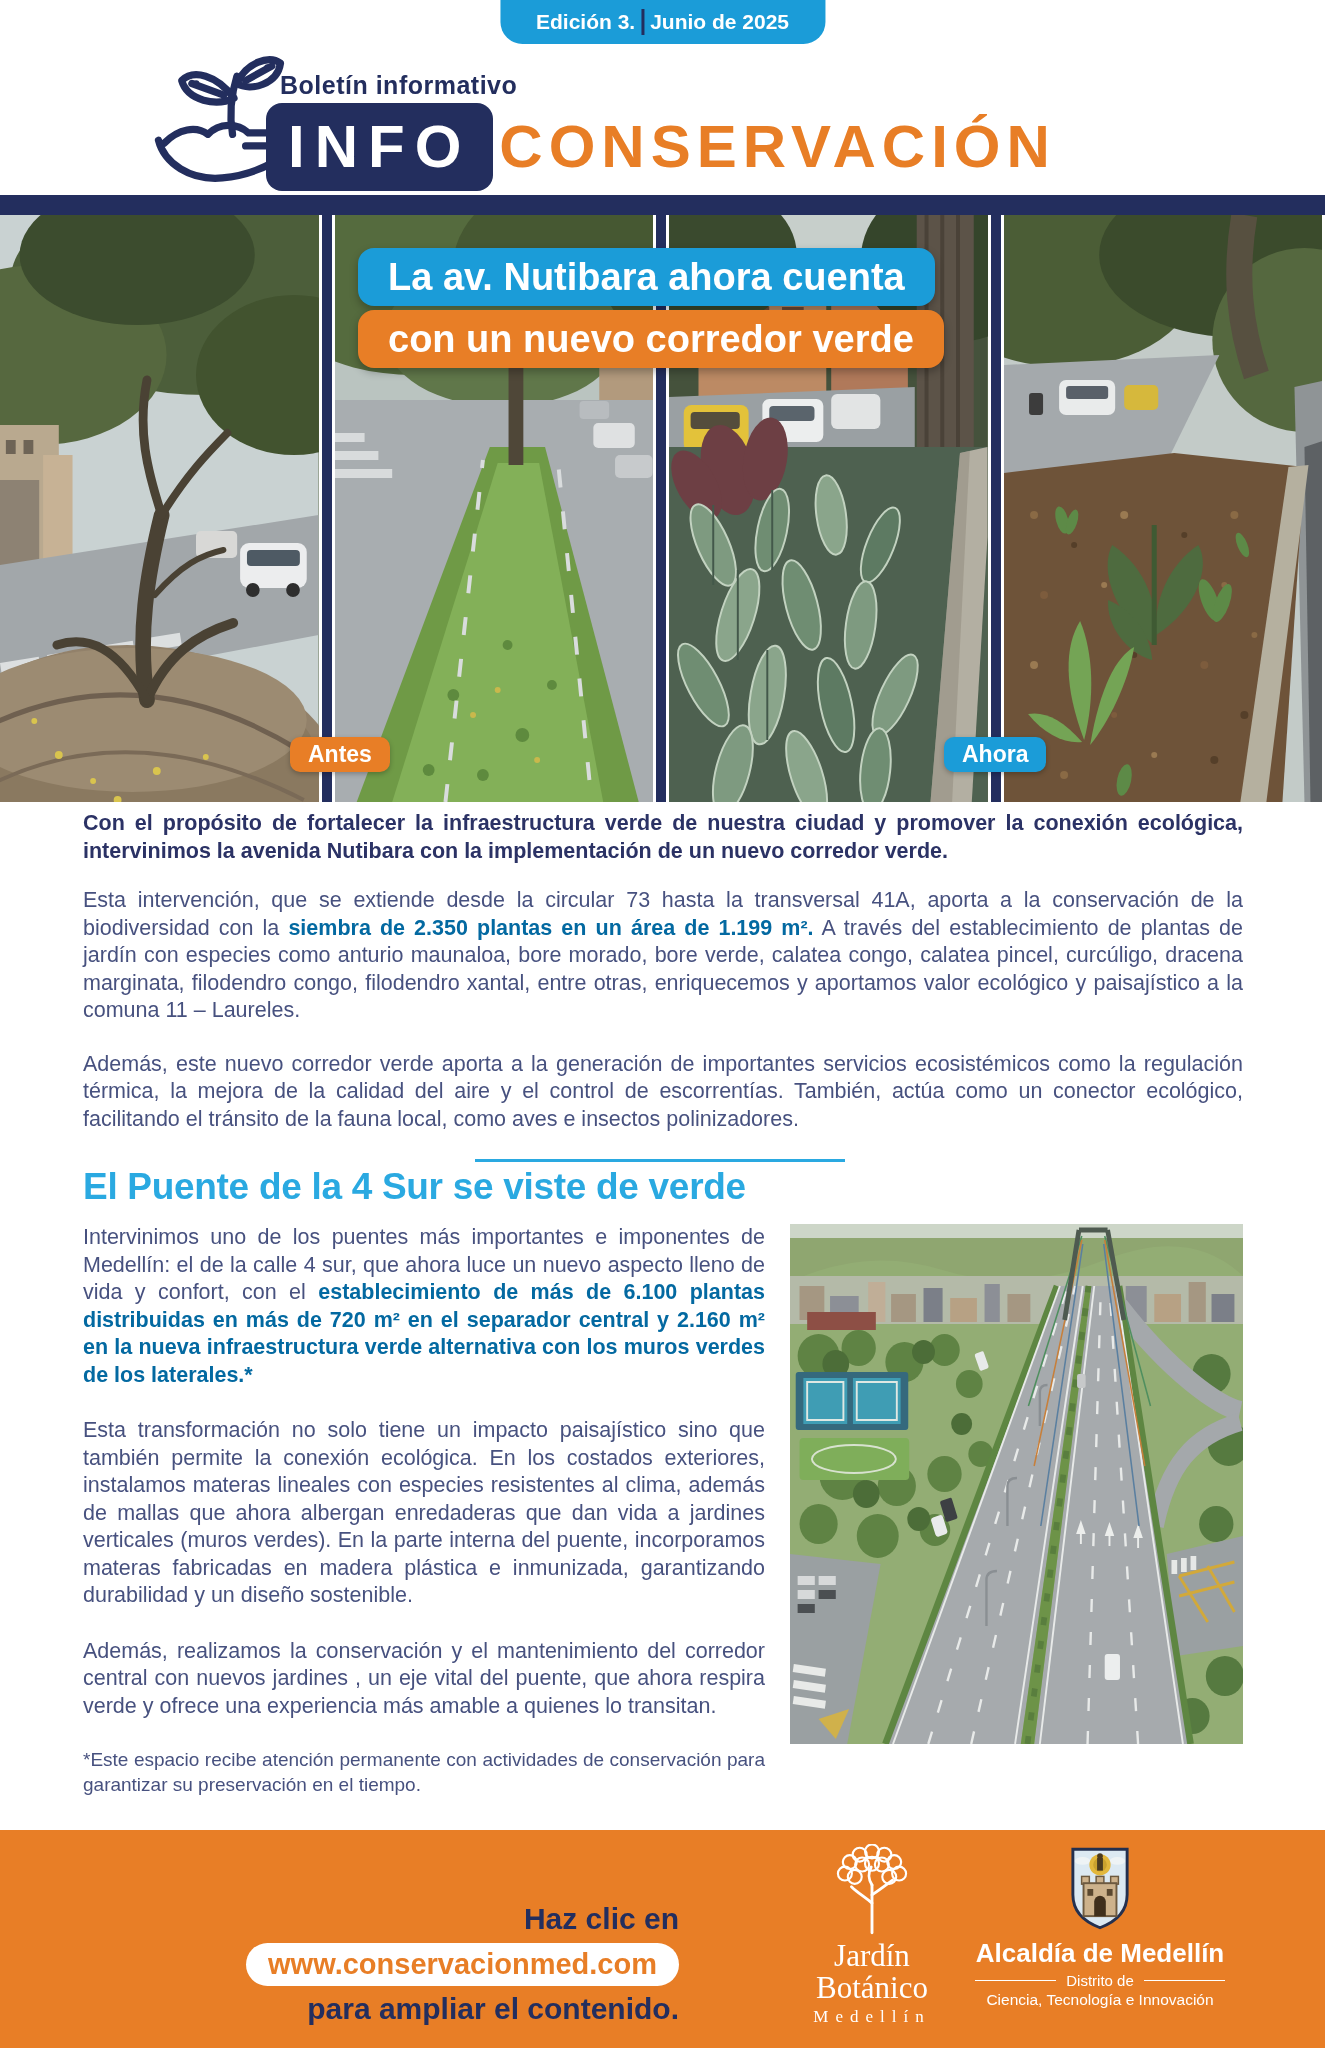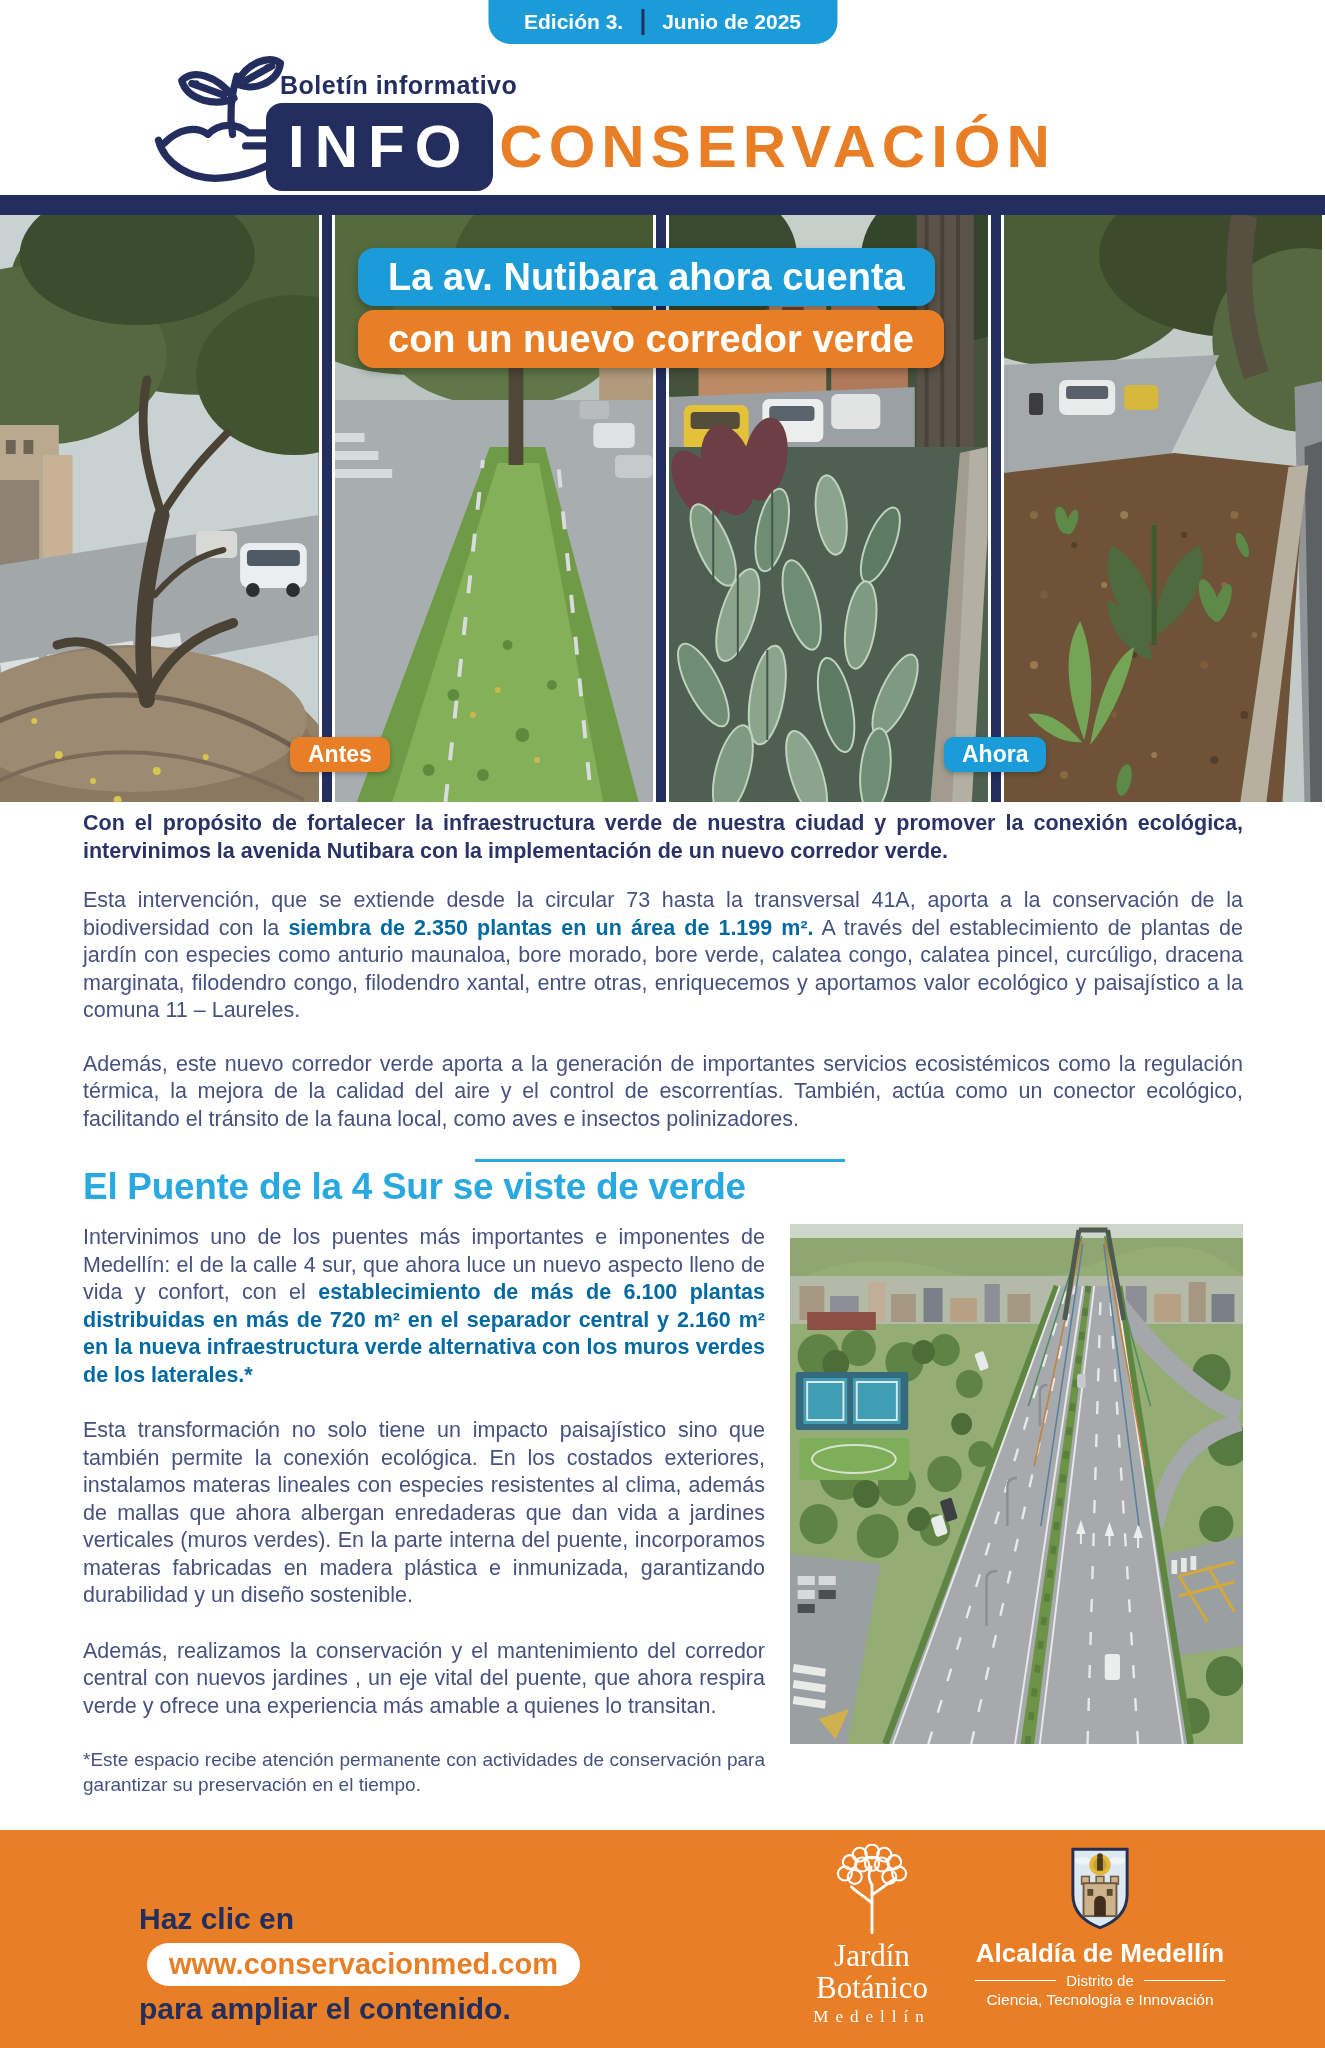--- a/index.html
+++ b/index.html
@@ -2,21 +2,21 @@
 <html><head>
 <meta charset="utf-8">
 <style>
   html,body{margin:0;padding:0;background:#e8e8e8;}
   .page{position:relative;width:1325px;height:2048px;background:#ffffff;overflow:hidden;
         font-family:"Liberation Sans", sans-serif;margin:0 auto;}
 
   
   .edition-badge{position:absolute;top:0;left:50%;transform:translateX(-50%);
     height:44px;padding:0 36px;background:#1b9cd8;border-radius:0 0 22px 22px;
-    display:flex;align-items:center;gap:18px;color:#fff;font-weight:bold;font-size:21px;}
+    display:flex;align-items:center;gap:6px;color:#fff;font-weight:bold;font-size:21px;}
   .edition-badge .sep{width:3px;height:26px;background:#232e5e;}
 
   
   .masthead{position:absolute;top:45px;left:0;right:0;height:150px;}
   .hand-logo{position:absolute;left:122px;top:8px;width:208px;height:138px;}
   .kicker{position:absolute;left:280px;top:26px;font-size:25px;font-weight:bold;color:#232e5e;letter-spacing:.5px;}
   .brand{position:absolute;left:266px;top:58px;display:flex;align-items:stretch;}
   .brand .info-box{background:#232e5e;color:#fff;border-radius:16px;padding:0 22px;
     font-size:60px;font-weight:800;letter-spacing:10px;line-height:88px;height:88px;}
   .brand .conserv{color:#e87e26;font-size:60px;font-weight:800;letter-spacing:6px;line-height:88px;margin-left:6px;white-space:nowrap;}
@@ -50,21 +50,21 @@
 
   .two-col{display:flex;column-gap:25px;}
   .col-text{width:682px;}
   .col-text .body-p{margin-bottom:28px;}
   .footnote{margin:6px 0 0 0;font-size:19px;line-height:1.3;color:#47517f;text-align:justify;}
   .col-photo{width:453px;height:520px;overflow:hidden;background:#93ad74;}
   .col-photo svg{display:block;width:100%;height:100%;}
 
   
   .footer{position:absolute;top:1830px;left:0;width:1325px;height:218px;background:#e87e26;}
-  .cta{position:absolute;left:139px;top:66px;width:540px;text-align:left;color:#232e5e;font-weight:bold;font-size:30px;line-height:1.5;}
+  .cta{position:absolute;left:139px;top:66px;width:540px;text-align:right;color:#232e5e;font-weight:bold;font-size:30px;line-height:1.5;}
   .cta .url-pill{display:inline-block;background:#fff;color:#e87e26;border-radius:28px;
     padding:2px 22px;font-weight:bold;font-size:29px;line-height:1.35;margin-left:8px;}
   .logo-jardin{position:absolute;left:772px;top:14px;width:200px;text-align:center;color:#fff;}
   .logo-jardin svg{width:104px;height:92px;}
   .logo-jardin .j1,.logo-jardin .j2{font-family:"Liberation Serif", serif;font-size:31px;line-height:1.02;}
   .logo-jardin .j3{font-family:"Liberation Serif", serif;font-size:17px;letter-spacing:7px;margin-top:4px;}
   .logo-alcaldia{position:absolute;left:975px;top:16px;width:250px;text-align:center;color:#fff;}
   .logo-alcaldia svg{width:62px;height:86px;}
   .logo-alcaldia .a1{font-size:26px;font-weight:bold;margin-top:2px;}
   .logo-alcaldia .a2{display:flex;align-items:center;gap:10px;font-size:15px;margin-top:3px;}

